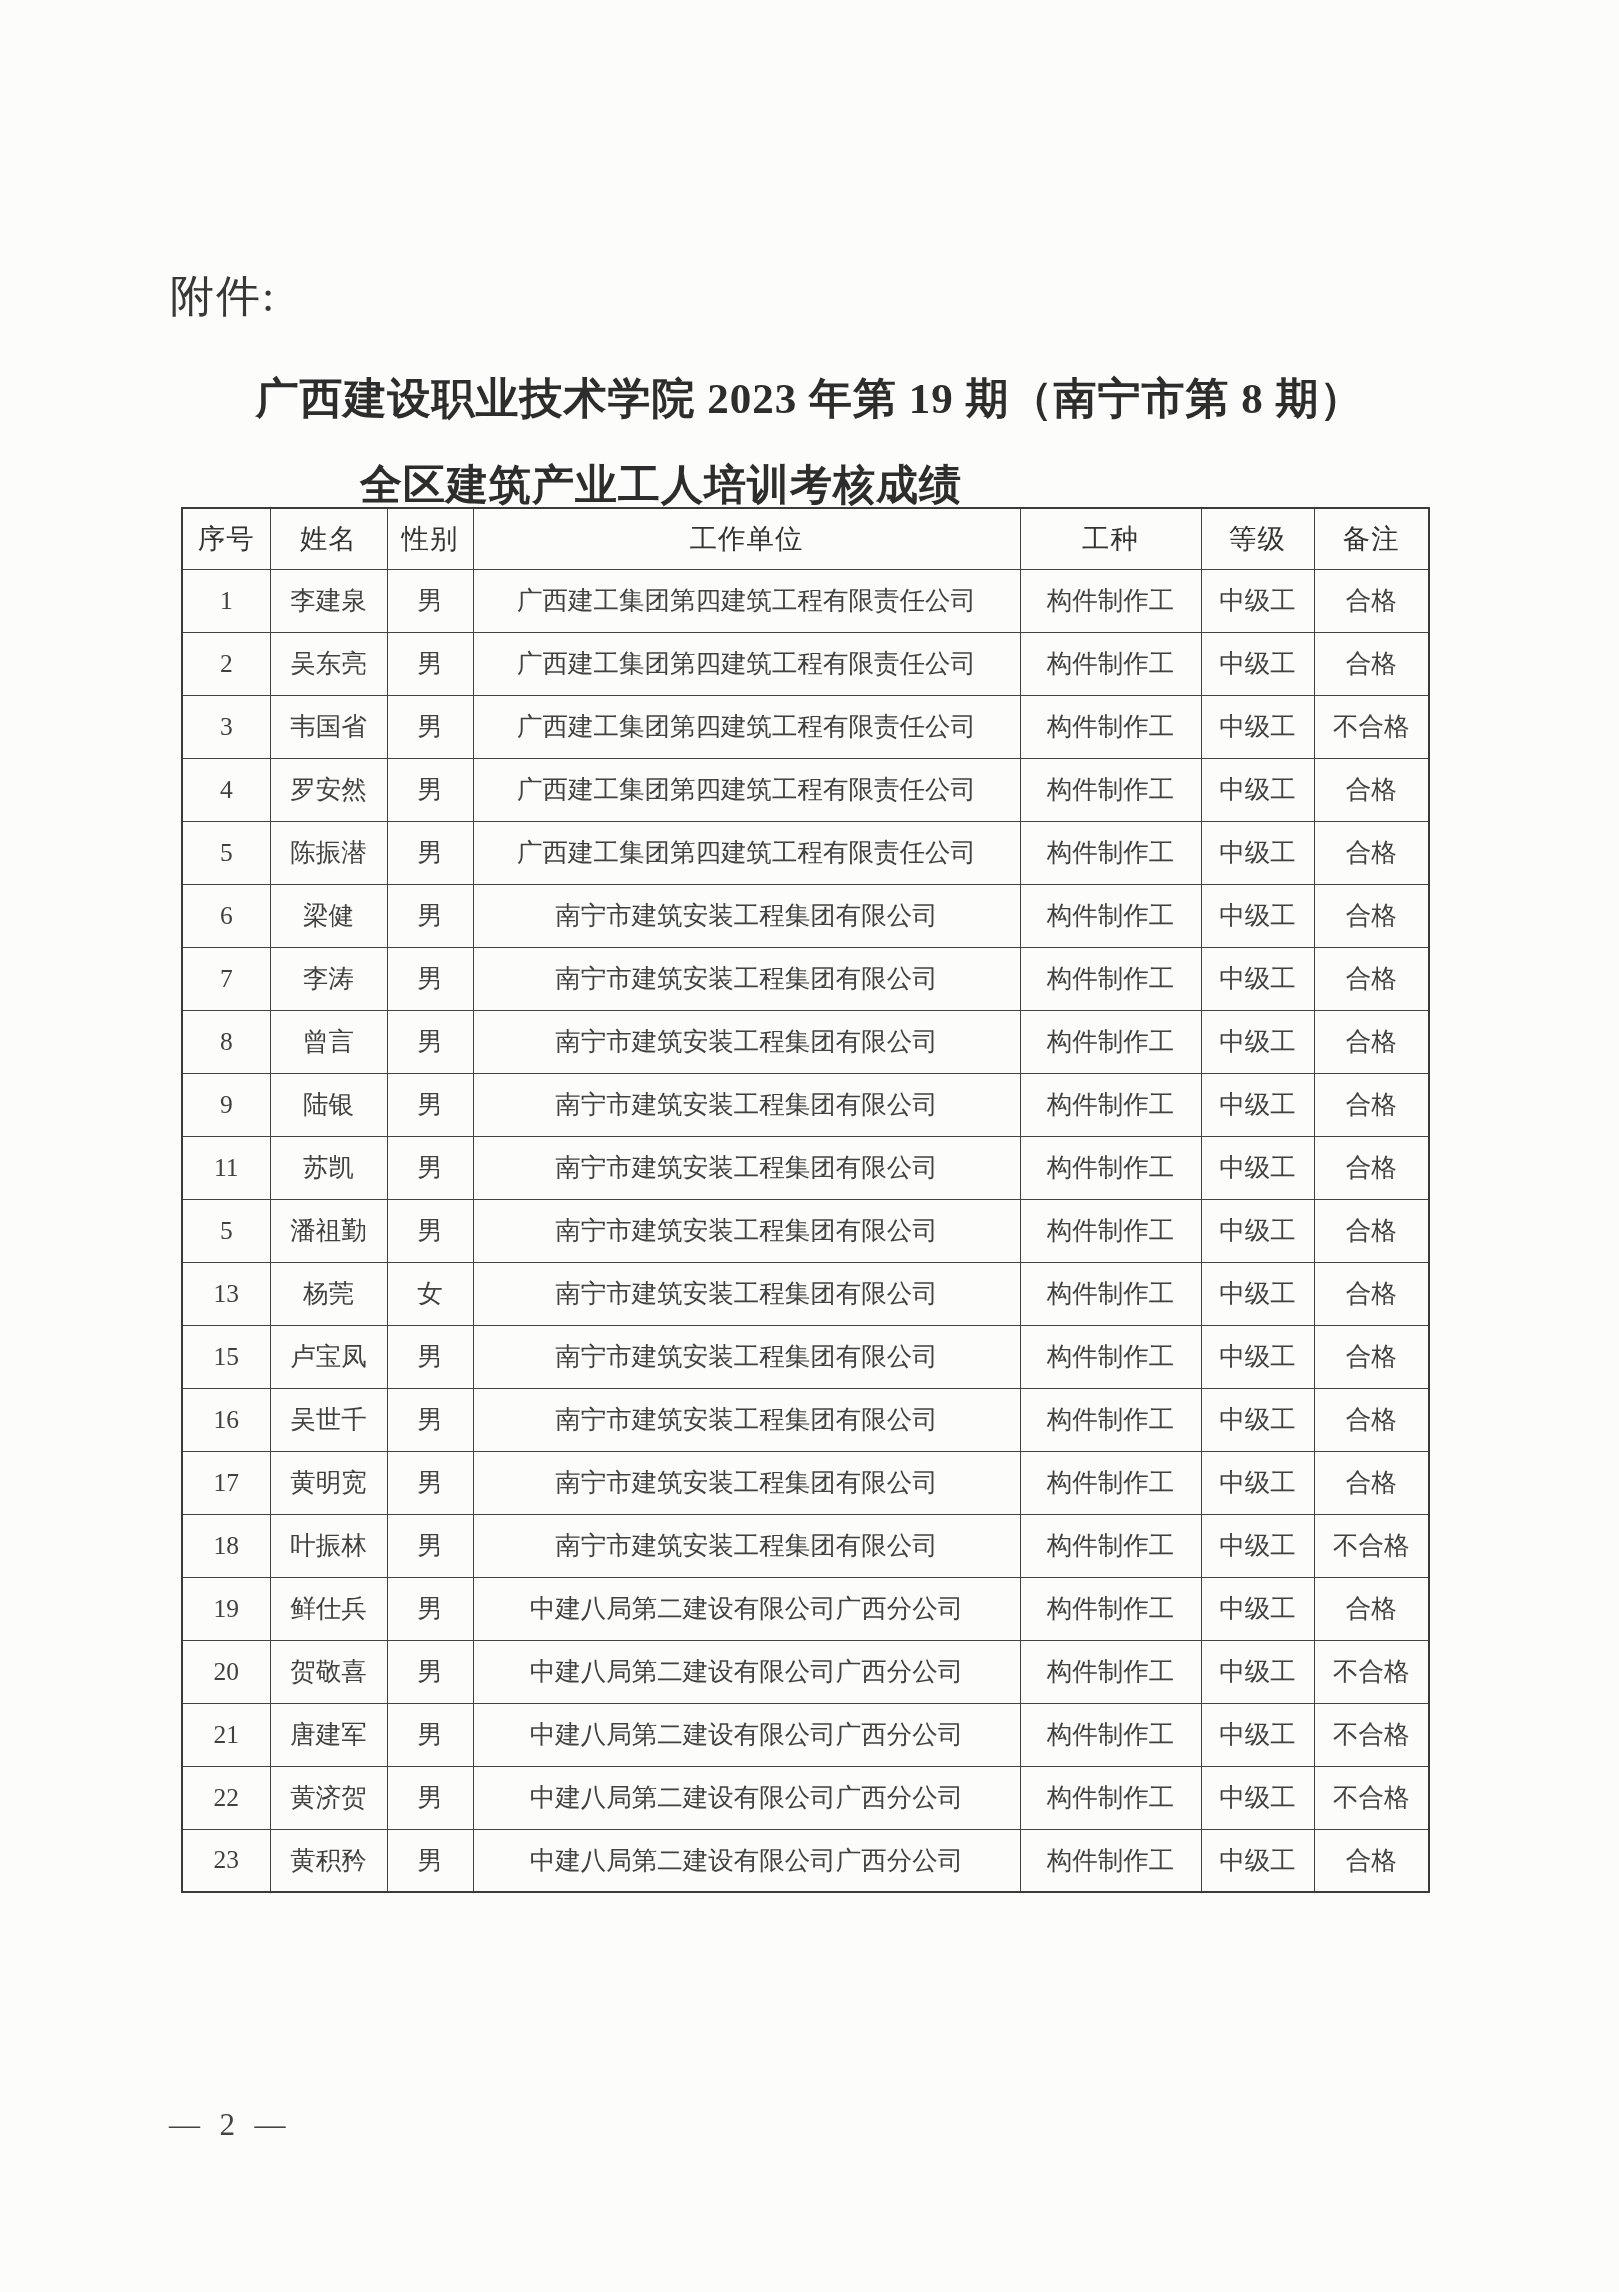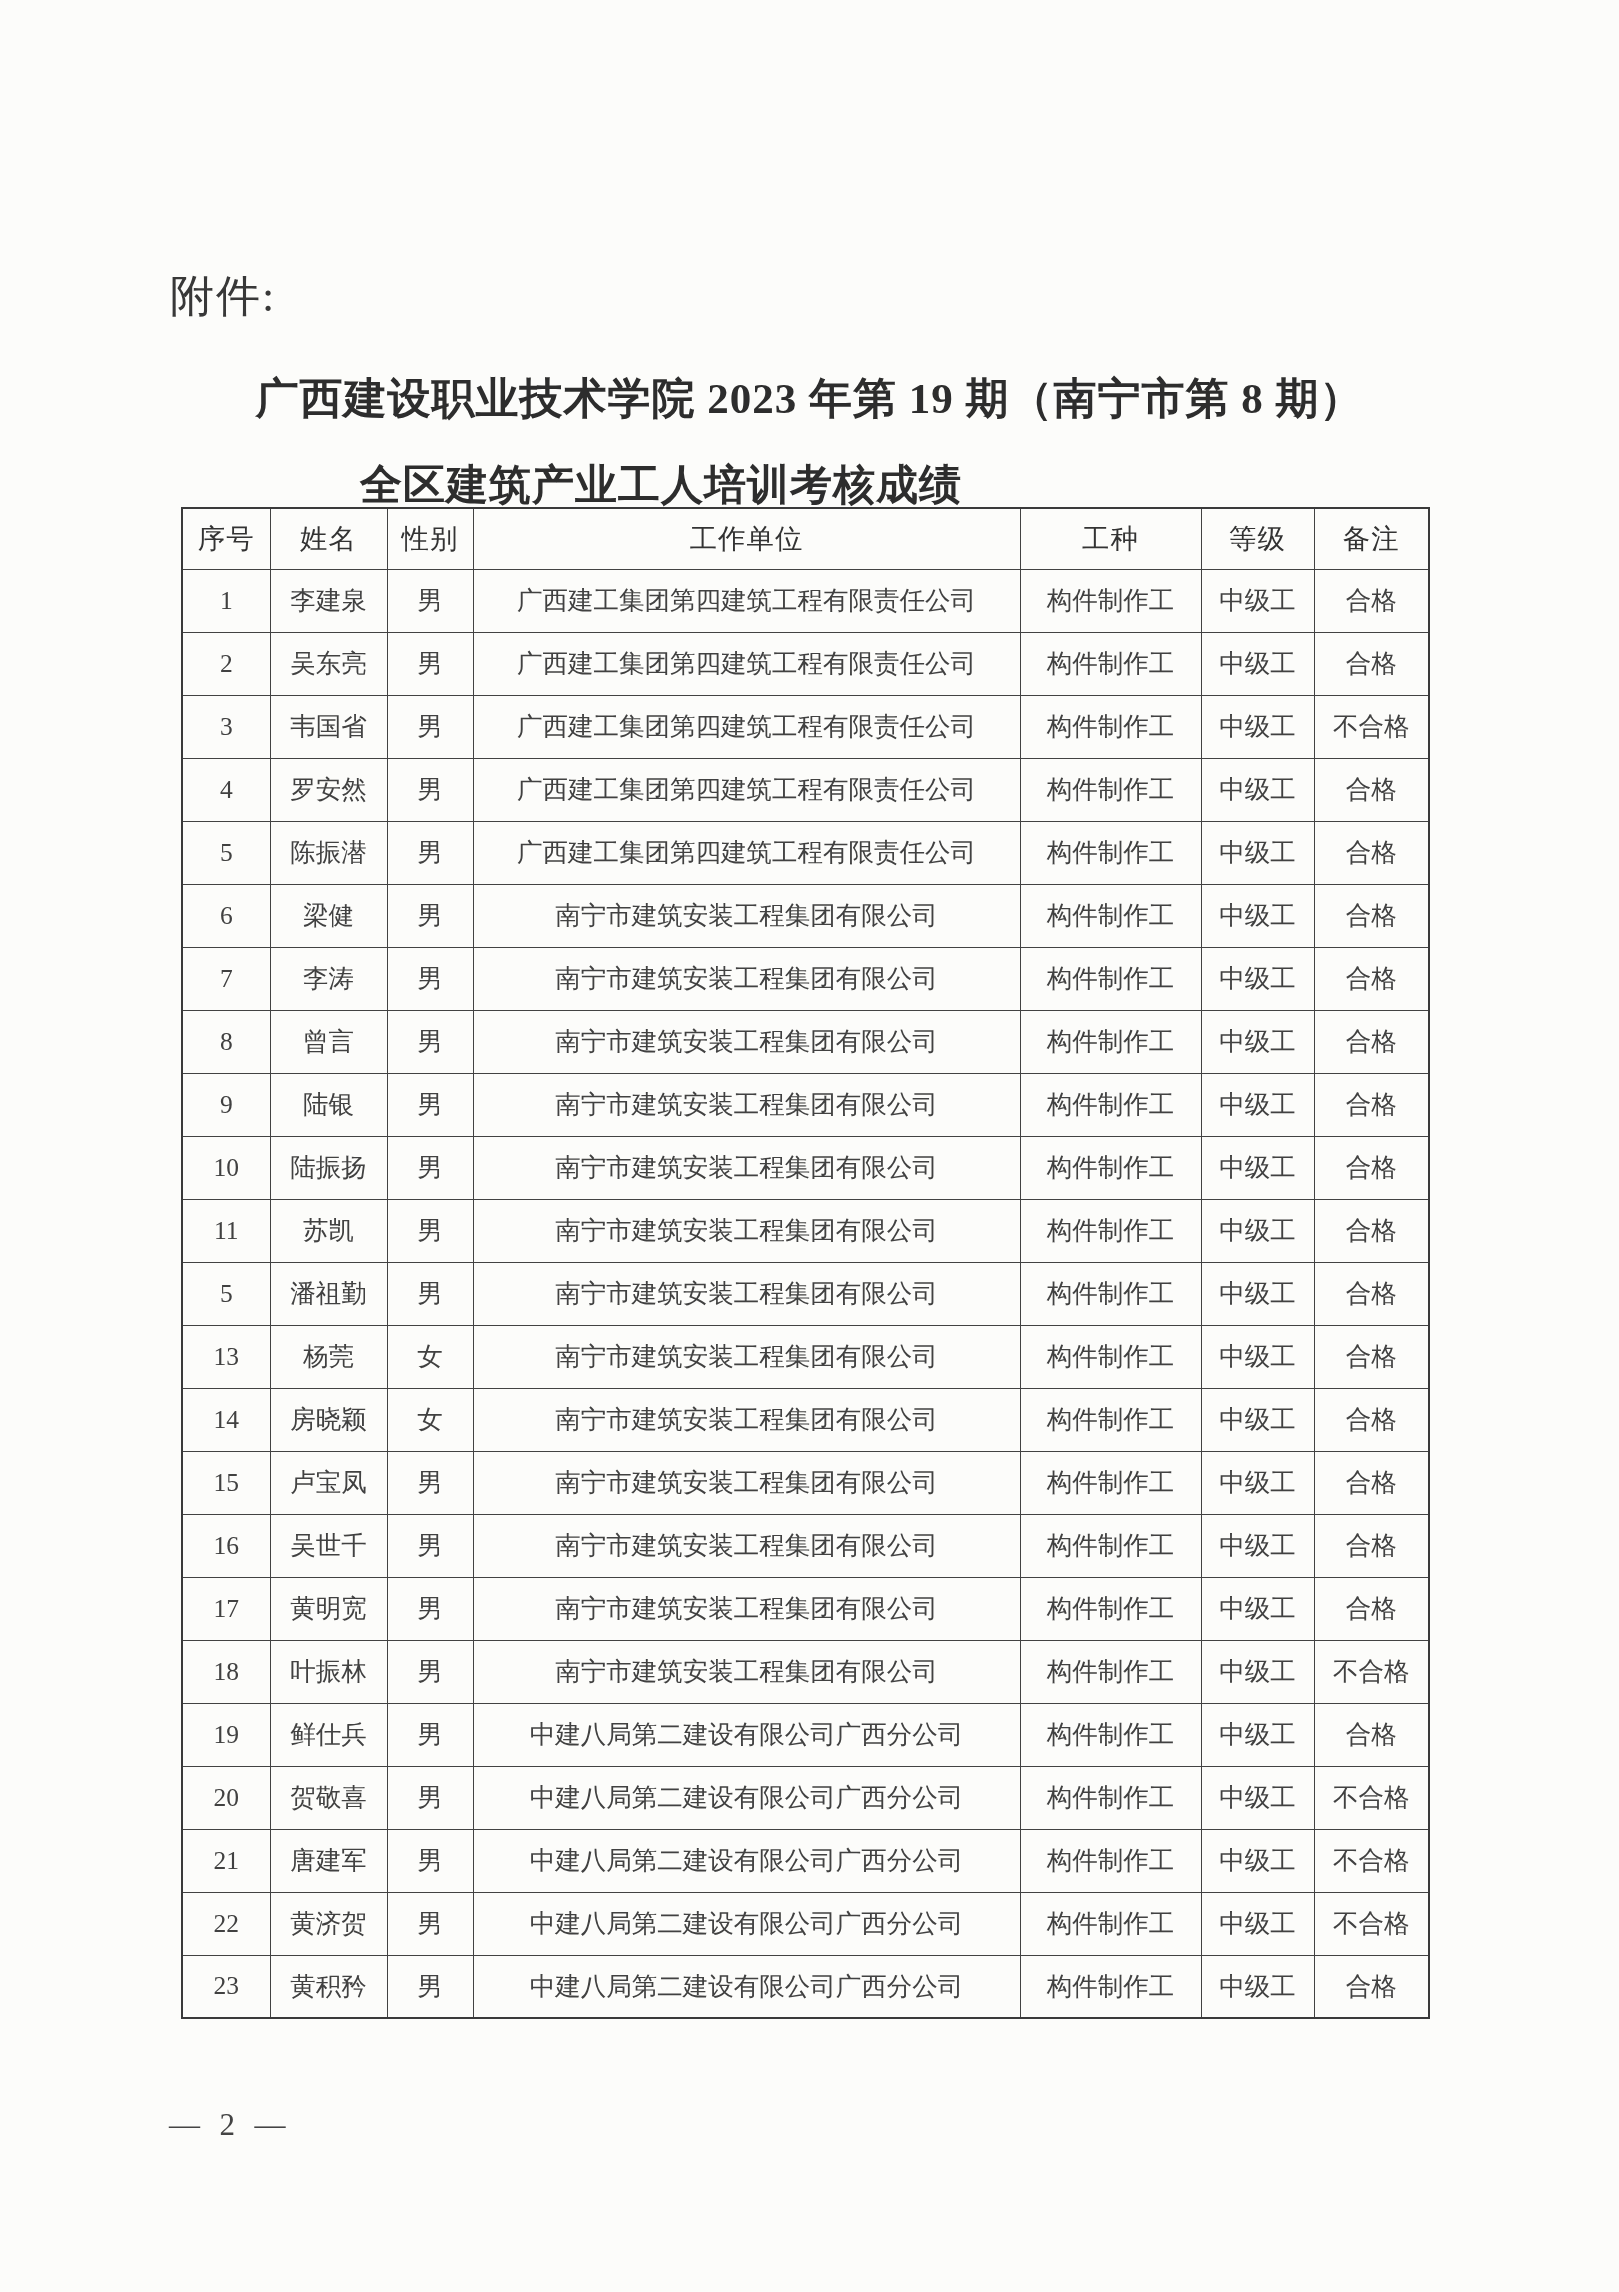--- a/index.html
+++ b/index.html
@@ -205,29 +205,20 @@
         <tr>
           <td>9</td>
           <td>陆银</td>
           <td>男</td>
           <td>南宁市建筑安装工程集团有限公司</td>
           <td>构件制作工</td>
           <td>中级工</td>
           <td>合格</td>
         </tr>
         <tr>
-          <td>10</td>
-          <td>陆振扬</td>
-          <td>男</td>
-          <td>南宁市建筑安装工程集团有限公司</td>
-          <td>构件制作工</td>
-          <td>中级工</td>
-          <td>合格</td>
-        </tr>
-        <tr>
           <td>11</td>
           <td>苏凯</td>
           <td>男</td>
           <td>南宁市建筑安装工程集团有限公司</td>
           <td>构件制作工</td>
           <td>中级工</td>
           <td>合格</td>
         </tr>
         <tr>
           <td>5</td>
@@ -241,29 +232,20 @@
         <tr>
           <td>13</td>
           <td>杨莞</td>
           <td>女</td>
           <td>南宁市建筑安装工程集团有限公司</td>
           <td>构件制作工</td>
           <td>中级工</td>
           <td>合格</td>
         </tr>
         <tr>
-          <td>14</td>
-          <td>房晓颖</td>
-          <td>女</td>
-          <td>南宁市建筑安装工程集团有限公司</td>
-          <td>构件制作工</td>
-          <td>中级工</td>
-          <td>合格</td>
-        </tr>
-        <tr>
           <td>15</td>
           <td>卢宝凤</td>
           <td>男</td>
           <td>南宁市建筑安装工程集团有限公司</td>
           <td>构件制作工</td>
           <td>中级工</td>
           <td>合格</td>
         </tr>
         <tr>
           <td>16</td>

